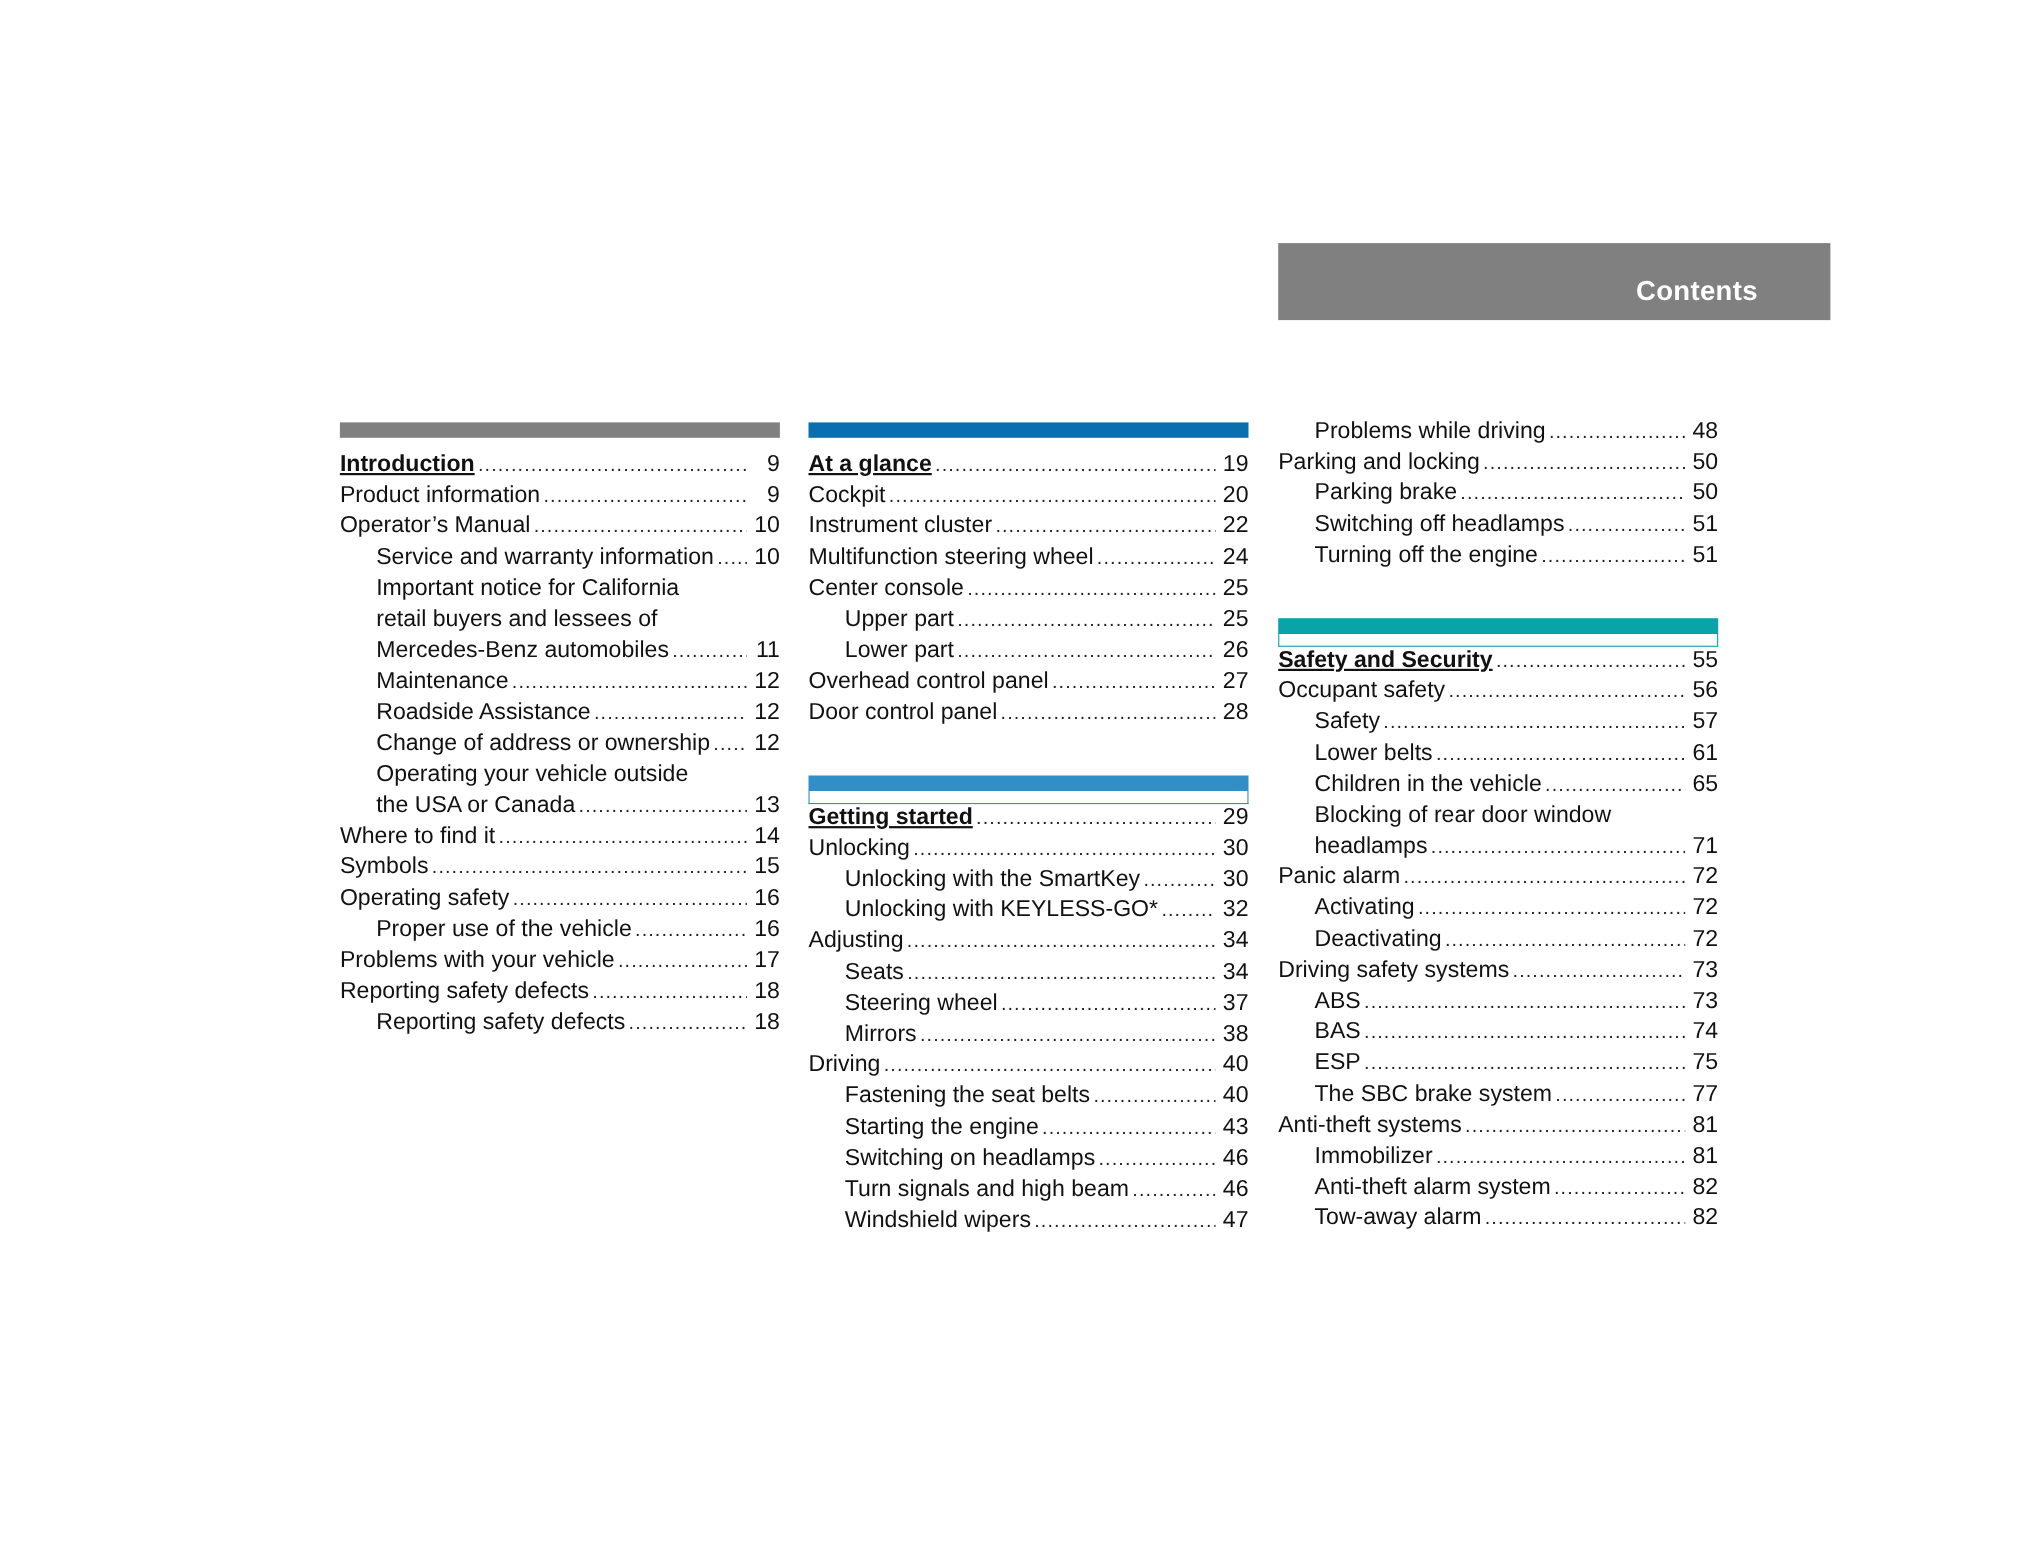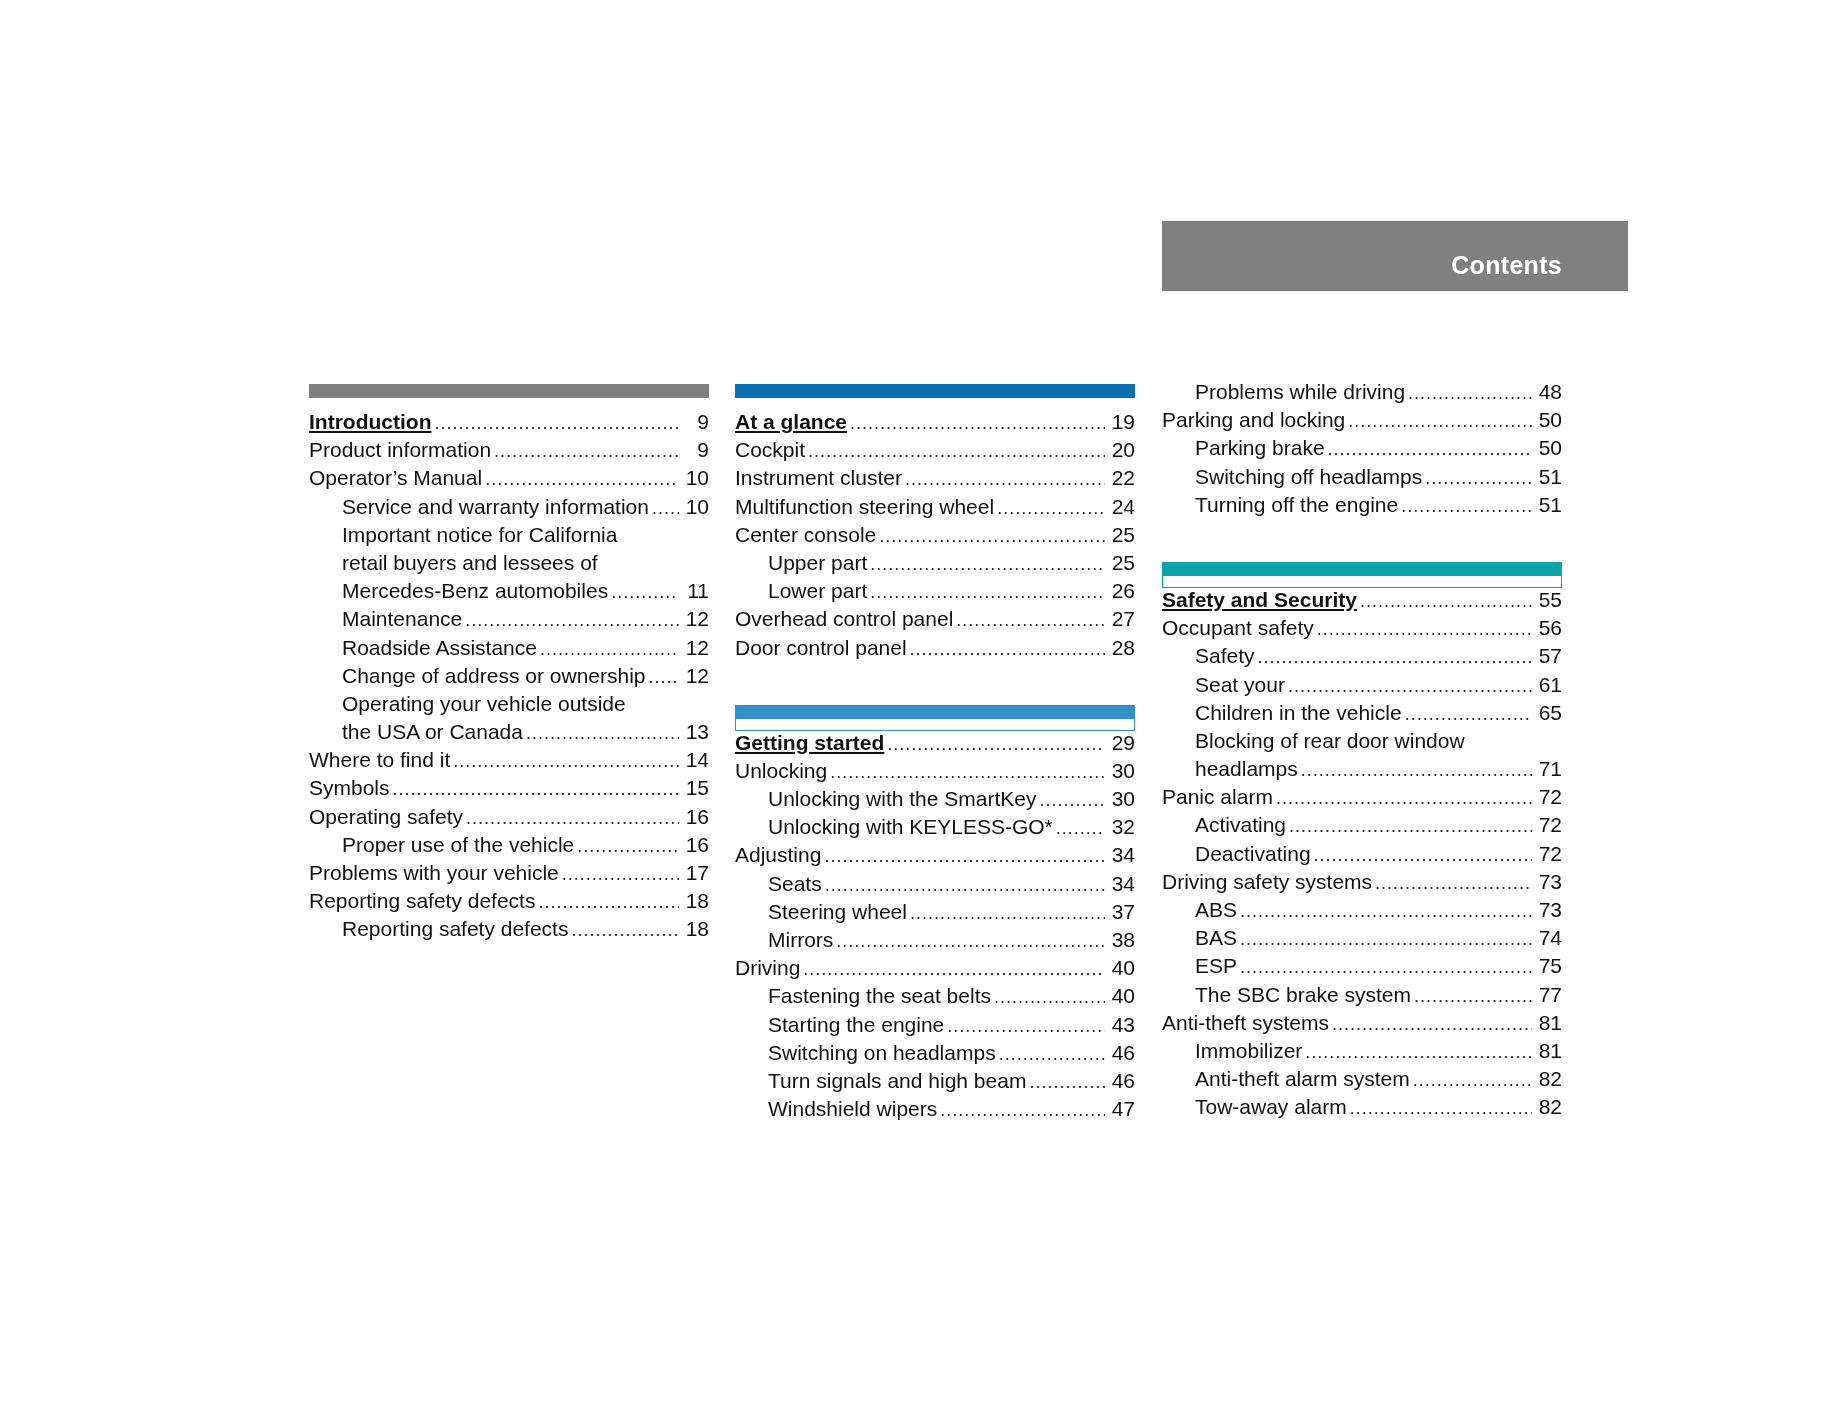--- a/index.html
+++ b/index.html
@@ -1,19 +1,19 @@
 <!DOCTYPE html>
 <html><head>
 <meta charset="utf-8">
 <style>
   html, body { margin: 0; padding: 0; background: #ffffff; }
   body { width: 1844px; height: 1423px; position: relative; overflow: hidden;
          font-family: "Liberation Sans", "DejaVu Sans", sans-serif; color: #111; }
   .header-tab { position: absolute; left: 1162px; top: 221px; width: 466px; height: 70px;
-                background: #808080; }
+                background: #808080; padding-left: 36px; }
   .header-tab .title { position: absolute; right: 66px; top: 30px; color: #fff;
                        font-weight: bold; font-size: 25px; letter-spacing: 0.3px; }
   .col { position: absolute; top: 0; width: 400px; }
   .col.c1 { left: 309px; top: 384px; }
   .col.c2 { left: 735px; top: 384px; }
   .col.c3 { left: 1162px; top: 378px; }
   .bar { height: 14px; width: 100%; margin-bottom: 10px; }
   .bar.outlined { box-sizing: border-box; height: 26px; margin-bottom: -2px; position: relative; }
   .bar.outlined::after { content: ""; position: absolute; left: 0; right: 0; top: 14px; height: 12px;
                          box-sizing: border-box; border: 1px solid var(--bc); border-top: none; background: transparent; }
@@ -282,21 +282,21 @@
       <span class="label">Occupant safety</span>
       <span class="leader"></span>
       <span class="page">56</span>
     </div>
     <div class="entry lvl2">
       <span class="label">Safety</span>
       <span class="leader"></span>
       <span class="page">57</span>
     </div>
     <div class="entry lvl2">
-      <span class="label">Seat your</span>
+      <span class="label">Lower belts</span>
       <span class="leader"></span>
       <span class="page">61</span>
     </div>
     <div class="entry lvl2">
       <span class="label">Children in the vehicle</span>
       <span class="leader"></span>
       <span class="page">65</span>
     </div>
     <div class="entry lvl2 nopage">
       <span class="label">Blocking of rear door window</span>

